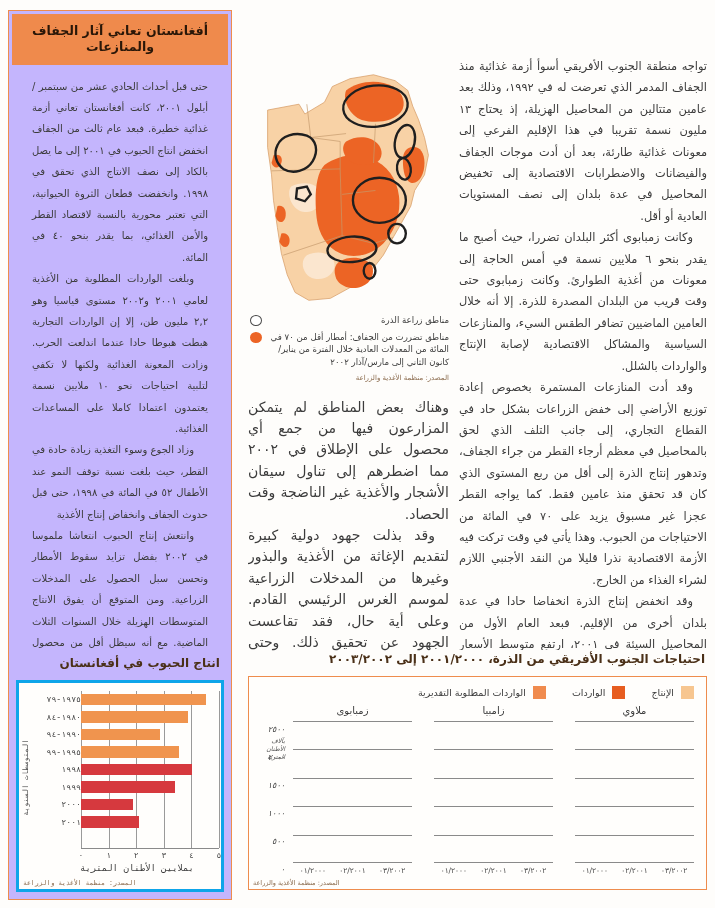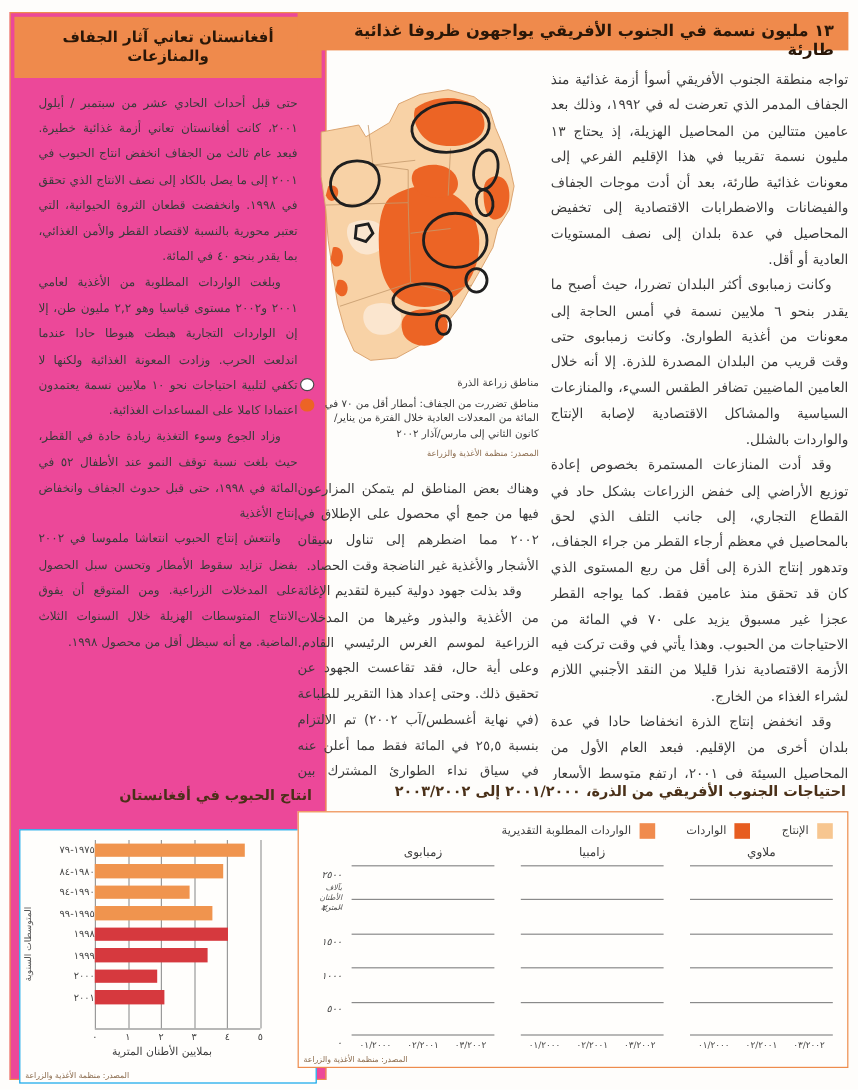--- a/index.html
+++ b/index.html
@@ -1,29 +1,29 @@
 <!DOCTYPE html>
 <html lang="ar" dir="rtl"><head>
 <meta charset="utf-8">
 <style>
   * { margin:0; padding:0; box-sizing:border-box; }
   body { background:#ffffff; font-family:"DejaVu Sans", sans-serif; }
   .page { position:relative; width:715px; height:908px; background:#FEFDFB; direction:rtl; overflow:hidden; }
 
   
-  .sidebar { position:absolute; left:8px; top:10px; width:264px; height:890px;
-             background:#ec4899; border:1px solid #EE8C4D; }
+  .sidebar { position:absolute; left:8px; top:10px; width:224px; height:890px;
+             background:#c4b5fd; border:1px solid #EE8C4D; }
   .sidebar-title { margin:3px; background:#EF8A4C; color:#2A1708; font-weight:bold;
                    font-size:12.5px; text-align:center; padding:9px 4px; line-height:1.3; }
   .sidebar-text { height:582px; overflow:hidden; padding:8px 23px 0;
                   font-size:10px; line-height:21.4px; text-align:justify; color:#3B3B3B; }
   .para { text-align:justify; }
   .para + .para { text-indent:14px; }
   .sidebar-chart-heading { padding:6px 11px 2px; font-weight:bold; font-size:12px; color:#4A3018; }
-  .afg-box { position:relative; margin:19px 7px; height:212px; background:#FFFEFC; border:1px solid #0ea5e9; }
+  .afg-box { position:relative; margin:8px 7px; height:212px; background:#FFFEFC; border:3px solid #0ea5e9;font-family:Liberation Mono, monospace; }
   .afg-ylabel { position:absolute; left:2px; top:20px; height:150px;
                 writing-mode:vertical-rl; transform:rotate(180deg);
                 font-size:7.5px; color:#555; text-align:center; }
   .afg-grid { position:absolute; left:62px; top:8px; width:138px; height:158px;
               border-bottom:1px solid #8A8A8A; }
   .afg-gridline { position:absolute; top:0; bottom:0; width:1px; background:#9A9A9A; }
   .afg-rows { position:absolute; left:16px; top:8px; width:190px; height:158px; direction:ltr; }
   .afg-row { display:flex; align-items:center; height:17.5px; direction:ltr; }
   .afg-cat { width:46px; direction:rtl; text-align:right; padding-left:5px;
              font-size:8.2px; color:#444; white-space:nowrap; }
@@ -44,21 +44,21 @@
   .col-left { position:absolute; left:0; top:58px; width:201px; }
   .map-wrap { width:201px; height:242px; }
   .legend { margin-top:4px; font-size:8.6px; line-height:12.5px; color:#3B3B3B; }
   .legend-item { display:flex; direction:ltr; align-items:flex-start; margin-bottom:4px; }
   .legend-sym { flex:0 0 12px; width:11px; height:11px; border-radius:50%; margin:1px 6px 0 2px; }
   .sym-open { background:#fff; border:1.4px solid #4a4a4a; }
   .sym-filled { border:none; }
   .legend-label { flex:1; direction:rtl; text-align:right; }
   .map-source { margin-top:2px; font-size:7px; color:#8A6A4C; }
   .col-left-paras { margin-top:12px; height:258px; overflow:hidden;
-                    font-size:11px; line-height:21.4px; color:#3B3B3B; }
+                    font-size:14px; line-height:21.4px; color:#3B3B3B; }
   .sa-heading { position:absolute; top:642px; right:2px; width:100%; font-weight:bold;
                 font-size:12px; color:#4A3018; text-align:right; }
   .sa-box { position:absolute; top:666px; left:0; width:459px; height:214px;
             background:#FFFEFC; border:1px solid #EE8C4D; }
   .sa-legend { position:absolute; top:9px; right:12px; display:flex; direction:rtl;
                gap:26px; align-items:center; font-size:9.5px; color:#3B3B3B; }
   .sa-leg-item { display:flex; direction:rtl; align-items:center; gap:7px; }
   .sa-swatch { width:13px; height:13px; display:inline-block; }
   .sa-yaxis { position:absolute; left:6px; top:52px; width:32px; height:140px;font-style:italic; }
   .sa-ytick { position:absolute; right:2px; transform:translateY(-50%); font-size:8px; color:#444; }
@@ -161,21 +161,20 @@
           <span class="afg-tick" style="left: 60%;">٣</span>
           <span class="afg-tick" style="left: 80%;">٤</span>
           <span class="afg-tick" style="left: 100%;">٥</span>
         </div>
       <div class="afg-xlabel">بملايين الأطنان المترية</div>
       <div class="chart-source">المصدر: منظمة الأغذية والزراعة</div>
     </div>
   </aside>
 
   <section class="main">
-    <div class="headline">١٣ مليون نسمة في الجنوب الأفريقي يواجهون ظروفا غذائية طارئة</div>
 
     <div class="col-right">
       <p class="para">تواجه منطقة الجنوب الأفريقي أسوأ أزمة غذائية منذ الجفاف المدمر الذي تعرضت له في ١٩٩٢، وذلك بعد عامين متتالين من المحاصيل الهزيلة، إذ يحتاج ١٣ مليون نسمة تقريبا في هذا الإقليم الفرعي إلى معونات غذائية طارئة، بعد أن أدت موجات الجفاف والفيضانات والاضطرابات الاقتصادية إلى تخفيض المحاصيل في عدة بلدان إلى نصف المستويات العادية أو أقل.</p>
       <p class="para">وكانت زمبابوى أكثر البلدان تضررا، حيث أصبح ما يقدر بنحو ٦ ملايين نسمة في أمس الحاجة إلى معونات من أغذية الطوارئ. وكانت زمبابوى حتى وقت قريب من البلدان المصدرة للذرة. إلا أنه خلال العامين الماضيين تضافر الطقس السيء، والمنازعات السياسية والمشاكل الاقتصادية لإصابة الإنتاج والواردات بالشلل.</p>
       <p class="para">وقد أدت المنازعات المستمرة بخصوص إعادة توزيع الأراضي إلى خفض الزراعات بشكل حاد في القطاع التجاري، إلى جانب التلف الذي لحق بالمحاصيل في معظم أرجاء القطر من جراء الجفاف، وتدهور إنتاج الذرة إلى أقل من ربع المستوى الذي كان قد تحقق منذ عامين فقط. كما يواجه القطر عجزا غير مسبوق يزيد على ٧٠ في المائة من الاحتياجات من الحبوب. وهذا يأتي في وقت تركت فيه الأزمة الاقتصادية نذرا قليلا من النقد الأجنبي اللازم لشراء الغذاء من الخارج.</p>
       <p class="para">وقد انخفض إنتاج الذرة انخفاضا حادا في عدة بلدان أخرى من الإقليم. فبعد العام الأول من المحاصيل السيئة في ٢٠٠١، ارتفع متوسط الأسعار بواقع ١٥٠ في المائة في زامبيا و٣٠٠ في المائة في زمبابوى وقرابة ٤٠٠ في المائة في ملاوى، مما ألحق ضررا بالغا بفرص الحصول على الغذاء بالنسبة لشرائح كبيرة من السكان.</p>
 
     </div>
 
     <div class="col-left">

